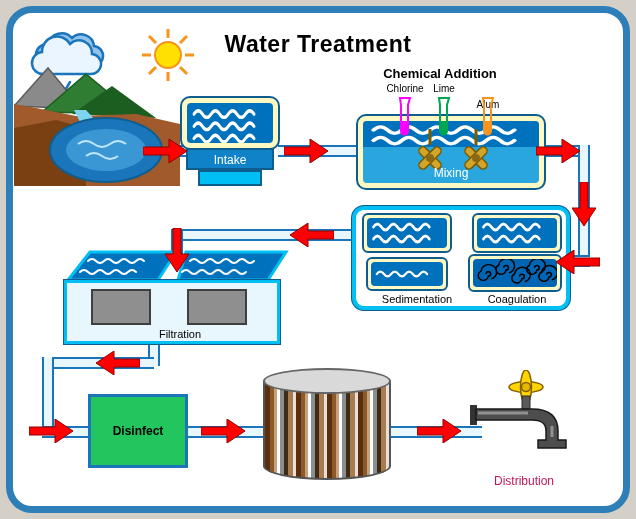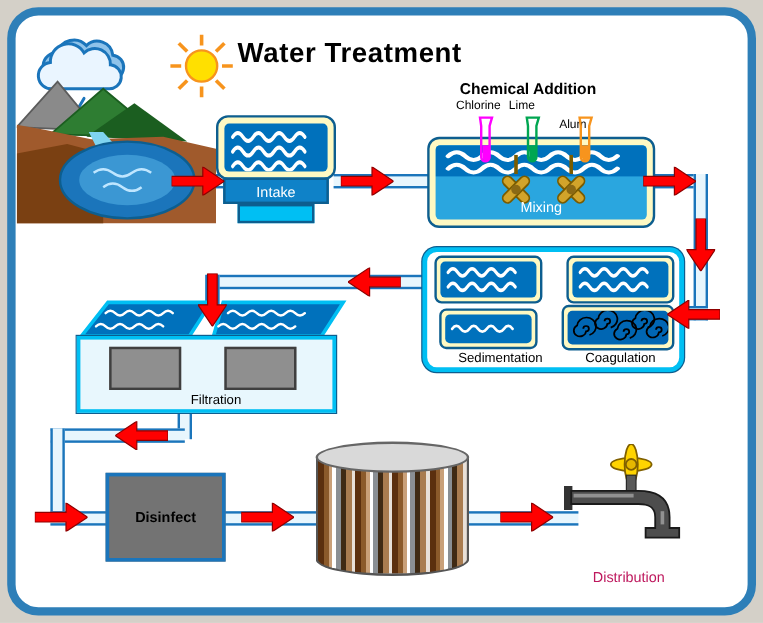--- a/index.html
+++ b/index.html
@@ -1,21 +1,21 @@
 <!DOCTYPE html>
 <html><head>
 <meta charset="utf-8">
 <style>
   * { margin:0; padding:0; box-sizing:border-box; }
   body { background:#d4d0c8; font-family:"Liberation Sans", sans-serif; }
   #canvas { position:relative; width:636px; height:519px; background:#d4d0c8; overflow:hidden; }
   .frame { position:absolute; left:6px; top:6px; width:624px; height:507px;
            background:#ffffff; border:7px solid #2e7fb8; border-radius:26px; }
   .abs { position:absolute; }
-  .title { position:absolute; left:198px; top:31px; width:240px; text-align:left;
+  .title { position:absolute; left:198px; top:31px; width:240px; text-align:center;
            font-size:23px; font-weight:bold; color:#000; letter-spacing:.5px; }
   
   .pipe-h { position:absolute; height:12px; background:#e8f6fd;
             border-top:2px solid #1b75bb; border-bottom:2px solid #1b75bb; z-index:1; }
   .pipe-v { position:absolute; width:12px; background:#e8f6fd;
             border-left:2px solid #1b75bb; border-right:2px solid #1b75bb; z-index:1; }
   
   .arrow { position:absolute; width:44px; height:24px; z-index:6; }
   .arr-down { transform:rotate(90deg); }
   .arr-left { transform:rotate(180deg); }
@@ -24,23 +24,23 @@
           border-radius:10px; padding:5px; z-index:2; }
   .water { position:relative; width:100%; height:100%; background:#0071bc;
            border-radius:4px; overflow:hidden; }
   .waves { position:absolute; left:0; top:0; width:100%; height:100%; }
   .lbl-white { color:#fff; font-weight:normal; font-size:12px; text-align:center; }
   .lbl-black { position:absolute; color:#000; font-size:11px; text-align:center; z-index:3; }
   .bigframe { position:absolute; background:#fff; border:4px solid #00bff3;
               border-radius:12px; box-shadow:0 0 0 1px #0d5e8f; z-index:2; }
   .graybed { position:absolute; background:#8f8f8f; border:2px solid #3f3f3f; }
   .vial { position:absolute; z-index:5; }
-  .chem-lbl { position:absolute; font-size:10px; color:#000; z-index:5; }
+  .chem-lbl { position:absolute; font-size:10px; color:#000; text-align:center; z-index:5; }
   .disinfect-box { position:absolute; left:88px; top:394px; width:100px; height:74px;
-                   background:#737373; border:3px solid #1b75bb; display:flex;
+                   background:#22c55e; border:3px solid #1b75bb; display:flex;
                    align-items:center; justify-content:center; font-weight:bold;
                    font-size:12px; color:#000; z-index:2; }
   .storage-body { position:absolute; left:263px; top:380px; width:128px; height:100px;
                   border:2px solid #555; border-top:none;
                   border-radius:0 0 64px 64px / 0 0 14px 14px; z-index:2;
                   background:repeating-linear-gradient(90deg,
                     #5b2f0e 0 5px, #8b5a2b 5px 9px, #c9a079 9px 12px, #ffffff 12px 15px,
                     #8a8f94 15px 19px, #3f2a14 19px 23px, #a97c50 23px 28px, #e8e0d8 28px 31px); }
   .storage-top { position:absolute; left:263px; top:368px; width:128px; height:26px;
                  background:#d9d9d9; border:2px solid #666; border-radius:50%; z-index:3; }

